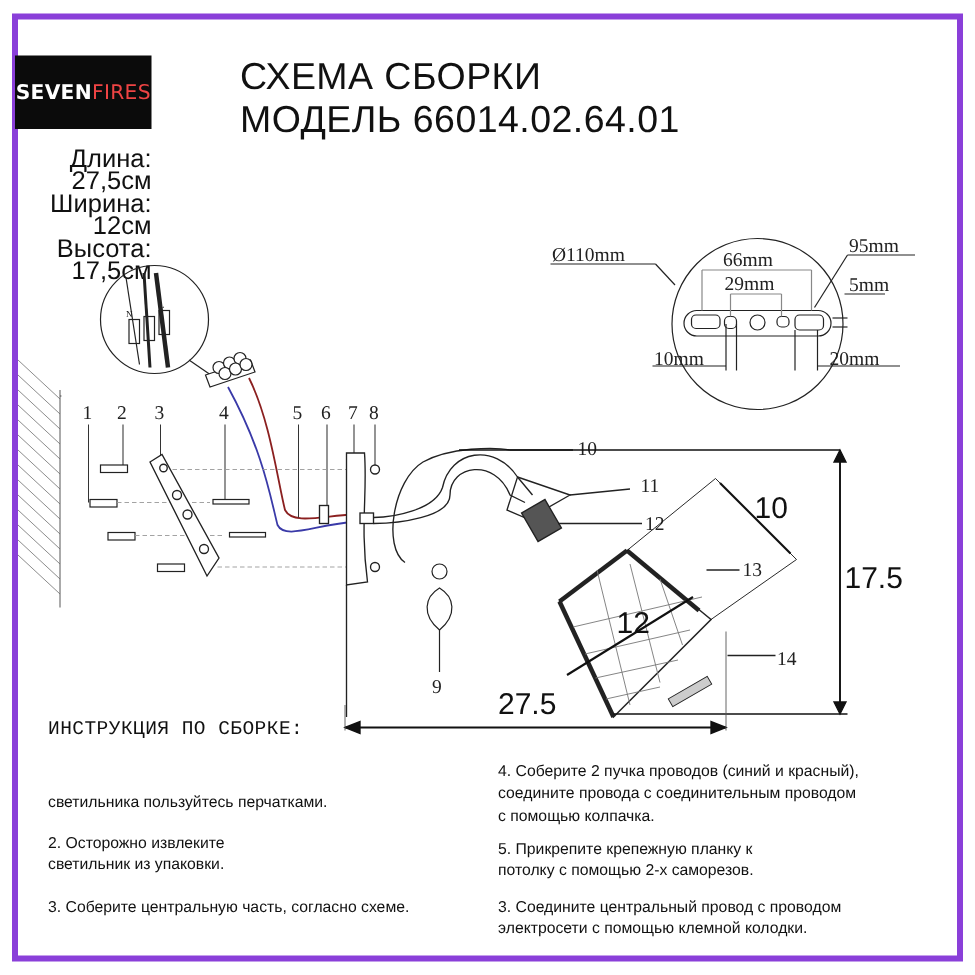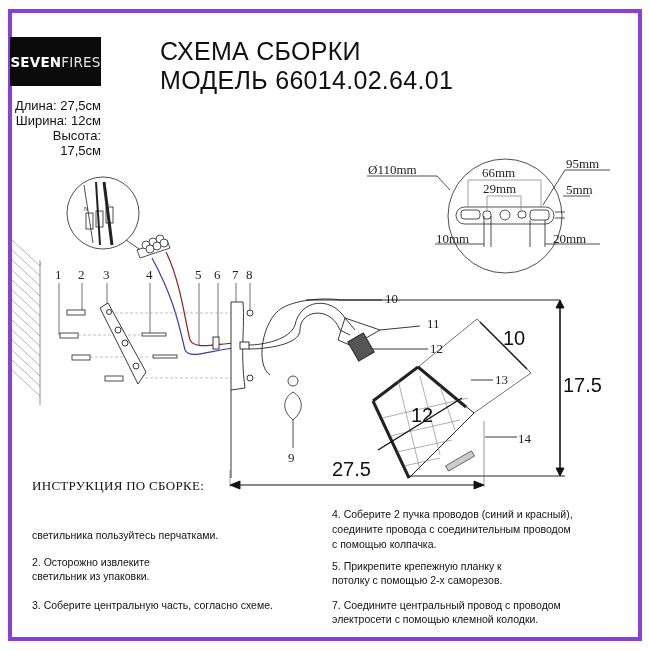--- a/index.html
+++ b/index.html
@@ -1,25 +1,25 @@
 <!DOCTYPE html>
 <html><head>
 <meta charset="utf-8">
 <style>
   html,body{margin:0;padding:0;background:#fff;}
   body{width:650px;height:650px;position:relative;overflow:hidden;font-family:"DejaVu Sans","Liberation Sans",sans-serif;color:#111;}
   .frame{position:absolute;left:8px;top:9px;width:626px;height:624px;border:4px solid #8a3fd9;box-sizing:content-box;}
   .logo{position:absolute;left:10px;top:37px;width:91px;height:49px;background:#0b0b0b;display:flex;align-items:center;justify-content:center;}
   .logo span{color:#fff;font-size:13.5px;letter-spacing:0.2px;}
   .logo b{font-weight:bold;margin-top:14px;}
-  .logo i{font-style:normal;font-weight:normal;color:#e5e5e5;}
-  .dims{position:absolute;left:10px;top:98px;width:91px;text-align:right;font-size:13px;line-height:15px;font-family:"Liberation Sans",sans-serif;}
+  .logo i{font-style:normal;font-weight:normal;color:#ef4444;}
+  .dims{position:absolute;left:10px;top:98px;width:91px;text-align:right;font-size:17px;line-height:15px;font-family:"Liberation Sans",sans-serif;}
   .title{position:absolute;left:160px;top:37px;font-size:25px;line-height:29px;font-family:"Liberation Sans",sans-serif;letter-spacing:0.3px;}
   .diagram{position:absolute;left:0;top:0;width:650px;height:650px;}
-  .instr-head{position:absolute;left:32px;top:478px;font-size:13px;font-family:Liberation Serif, serif;letter-spacing:0.3px;}
+  .instr-head{position:absolute;left:32px;top:478px;font-size:13px;font-family:Liberation Mono, monospace;letter-spacing:0.3px;}
   .steps{position:absolute;font-size:10.5px;line-height:15px;font-family:"Liberation Sans",sans-serif;}
   .steps p{margin:0;position:absolute;white-space:nowrap;}
 </style>
 </head>
 <body>
 
 <div class="frame"></div>
 
 <div class="logo">
   <span><b>SEVEN</b><i>FIRES</i></span>
@@ -253,15 +253,15 @@
   <p style="top:55px">светильник из упаковки.</p>
   <p style="top:84px">3. Соберите центральную часть, согласно схеме.</p>
 </div>
 
 <div class="steps" style="left:332px;top:507px;width:300px;height:120px;">
   <p style="top:0">4. Соберите 2 пучка проводов (синий и красный),</p>
   <p style="top:15px">соедините провода с соединительным проводом</p>
   <p style="top:30px">с помощью колпачка.</p>
   <p style="top:52px">5. Прикрепите крепежную планку к</p>
   <p style="top:66px">потолку с помощью 2-х саморезов.</p>
-  <p style="top:91px">7. Соедините центральный провод с проводом</p>
+  <p style="top:91px">3. Соедините центральный провод с проводом</p>
   <p style="top:105px">электросети с помощью клемной колодки.</p>
 </div>
 
 </body></html>

